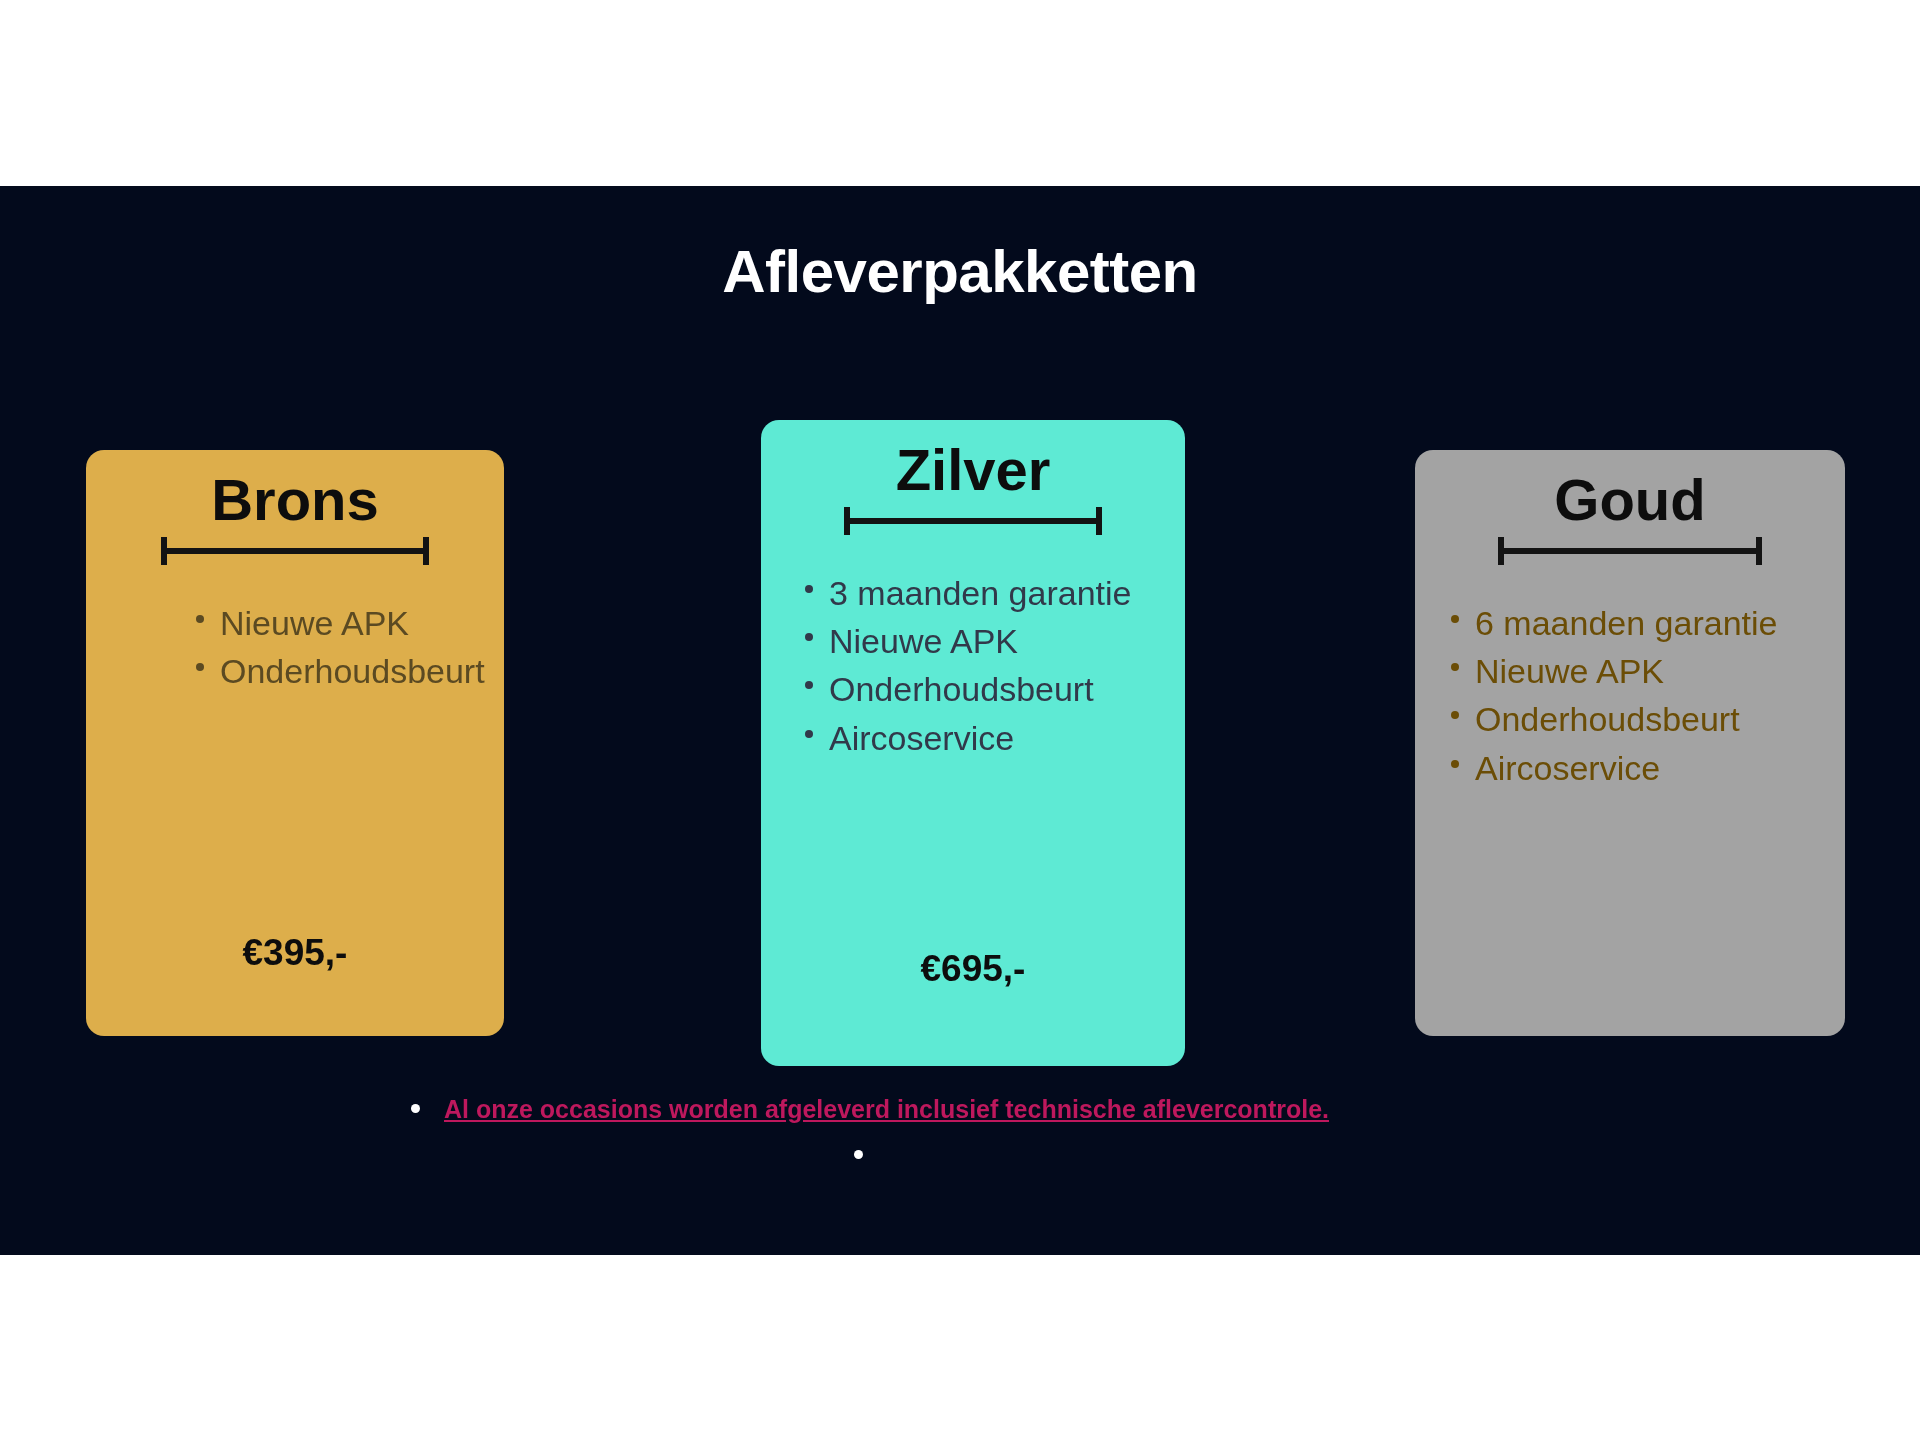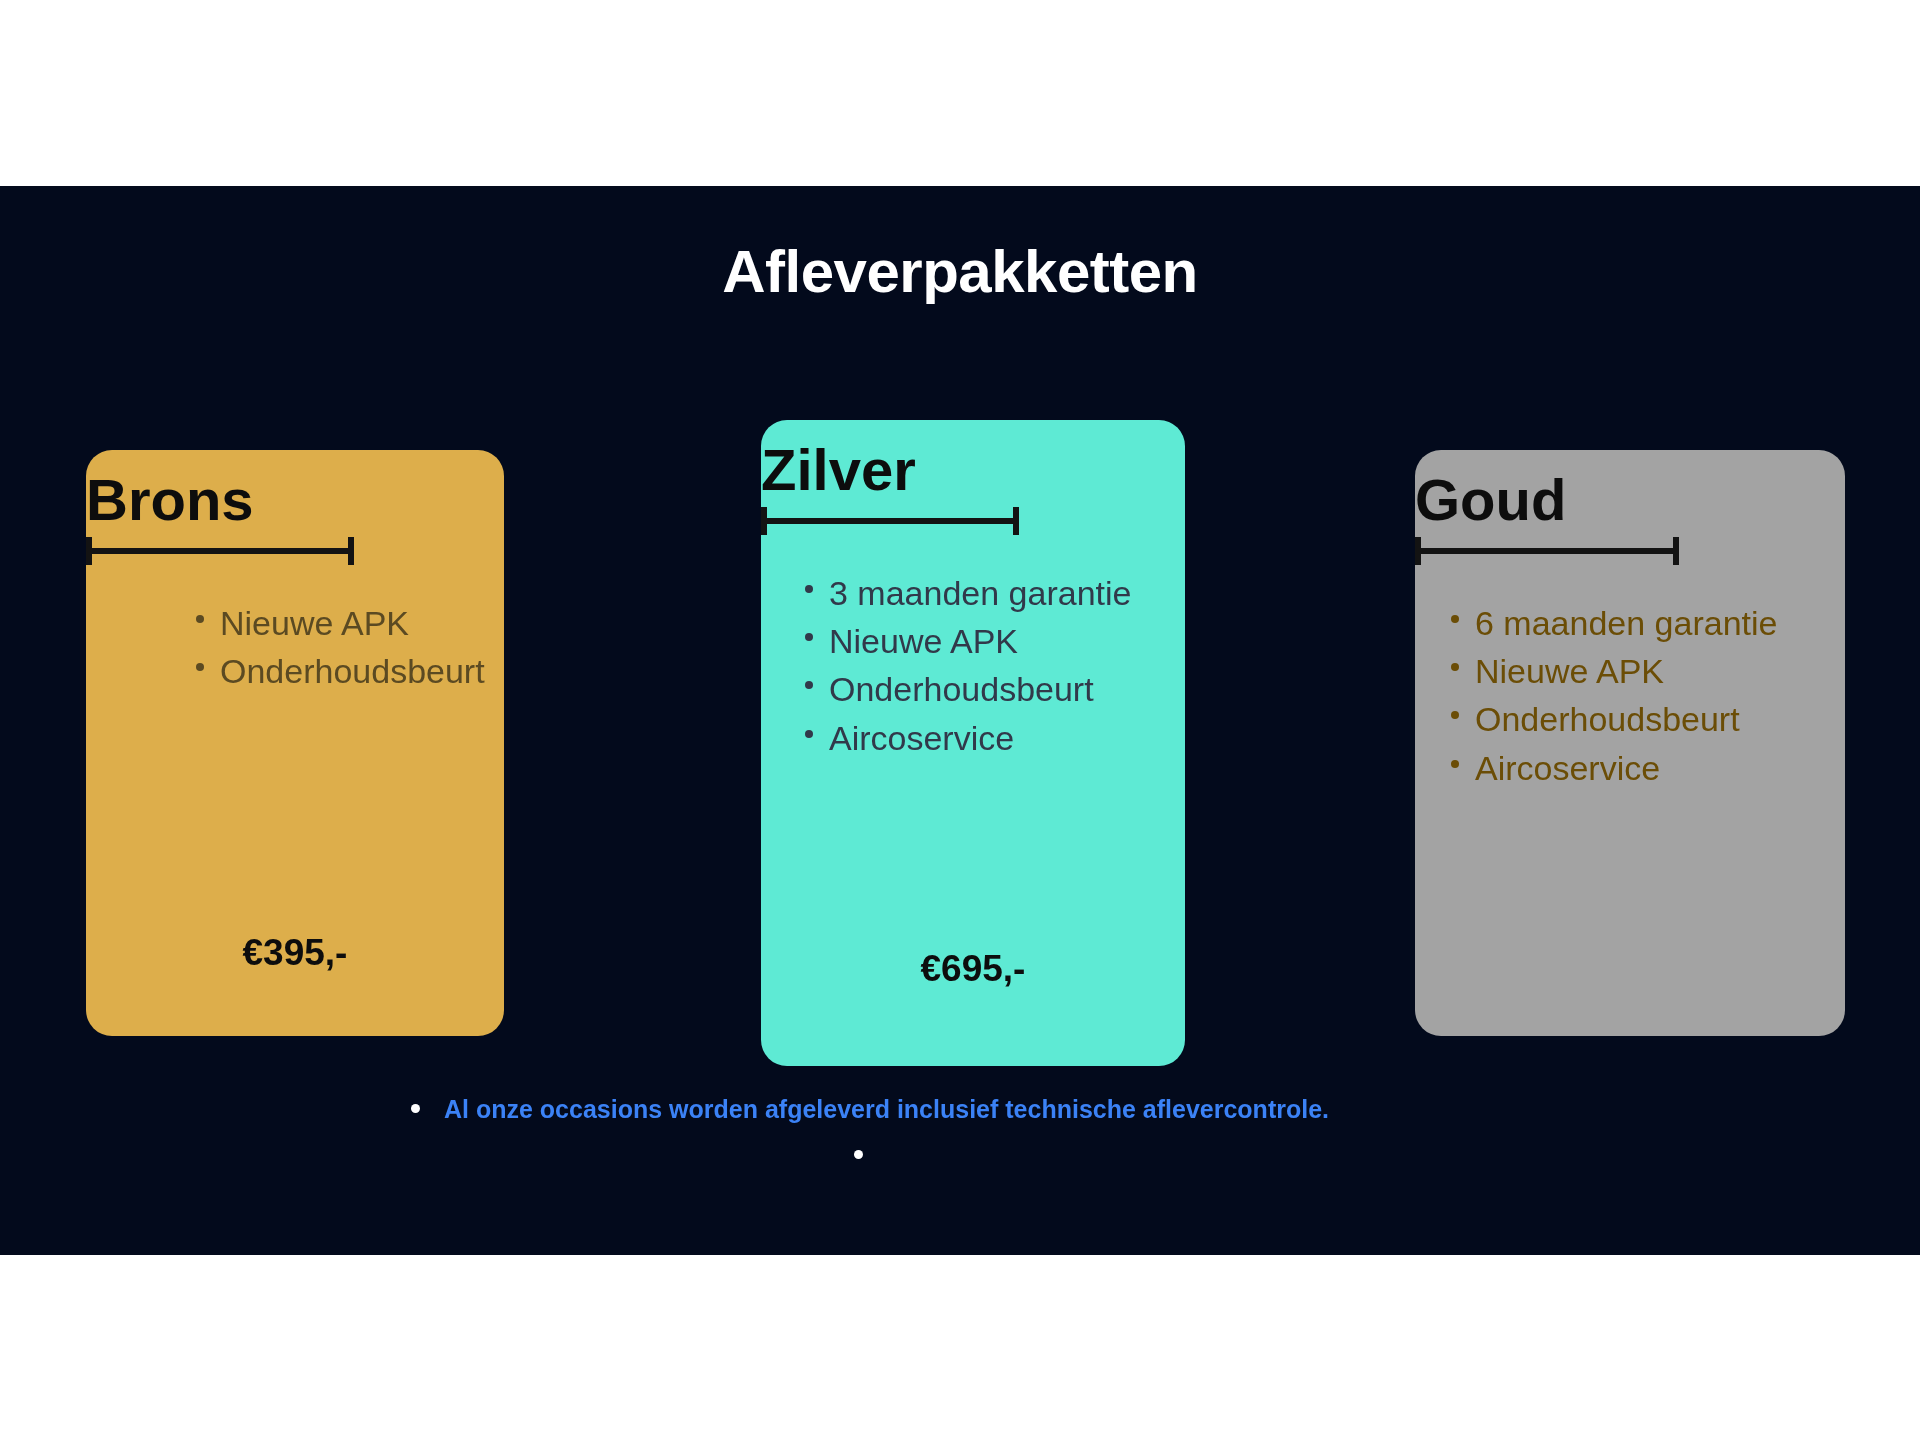--- a/index.html
+++ b/index.html
@@ -40,24 +40,24 @@
 
   
   .cards {
     position:absolute;
     left:0; top:0;
     width:1920px; height:1069px;
   }
 
   .card {
     position:absolute;
-    border-radius:26px;
+    border-radius:18px;
     display:flex;
     flex-direction:column;
-    align-items:flex-start;
+    align-items:center;
   }
 
   .card-brons {
     left:86px; top:264px;
     width:418px; height:586px;
     background:#ddae4b;
   }
   .card-zilver {
     left:761px; top:234px;
     width:424px; height:646px;
@@ -141,23 +141,24 @@
   }
   .card-brons  .price { bottom:62px; }
   .card-zilver .price { bottom:76px; }
   .card-goud   .price { bottom:62px; }
 
   
   .footer-notes {
     position:absolute;
     left:0; top:900px;
     width:1740px;
-    color:#3b82f6;
+    color:#be185d;
     font-size:25px;
     font-weight:bold;
+    text-decoration:underline;
   }
   .footer-notes .note {
     position:relative;
     text-align:center;
     line-height:1.85;
     white-space:nowrap;
   }
   .footer-notes .note .dot {
     display:inline-block;
     width:9px; height:9px;

